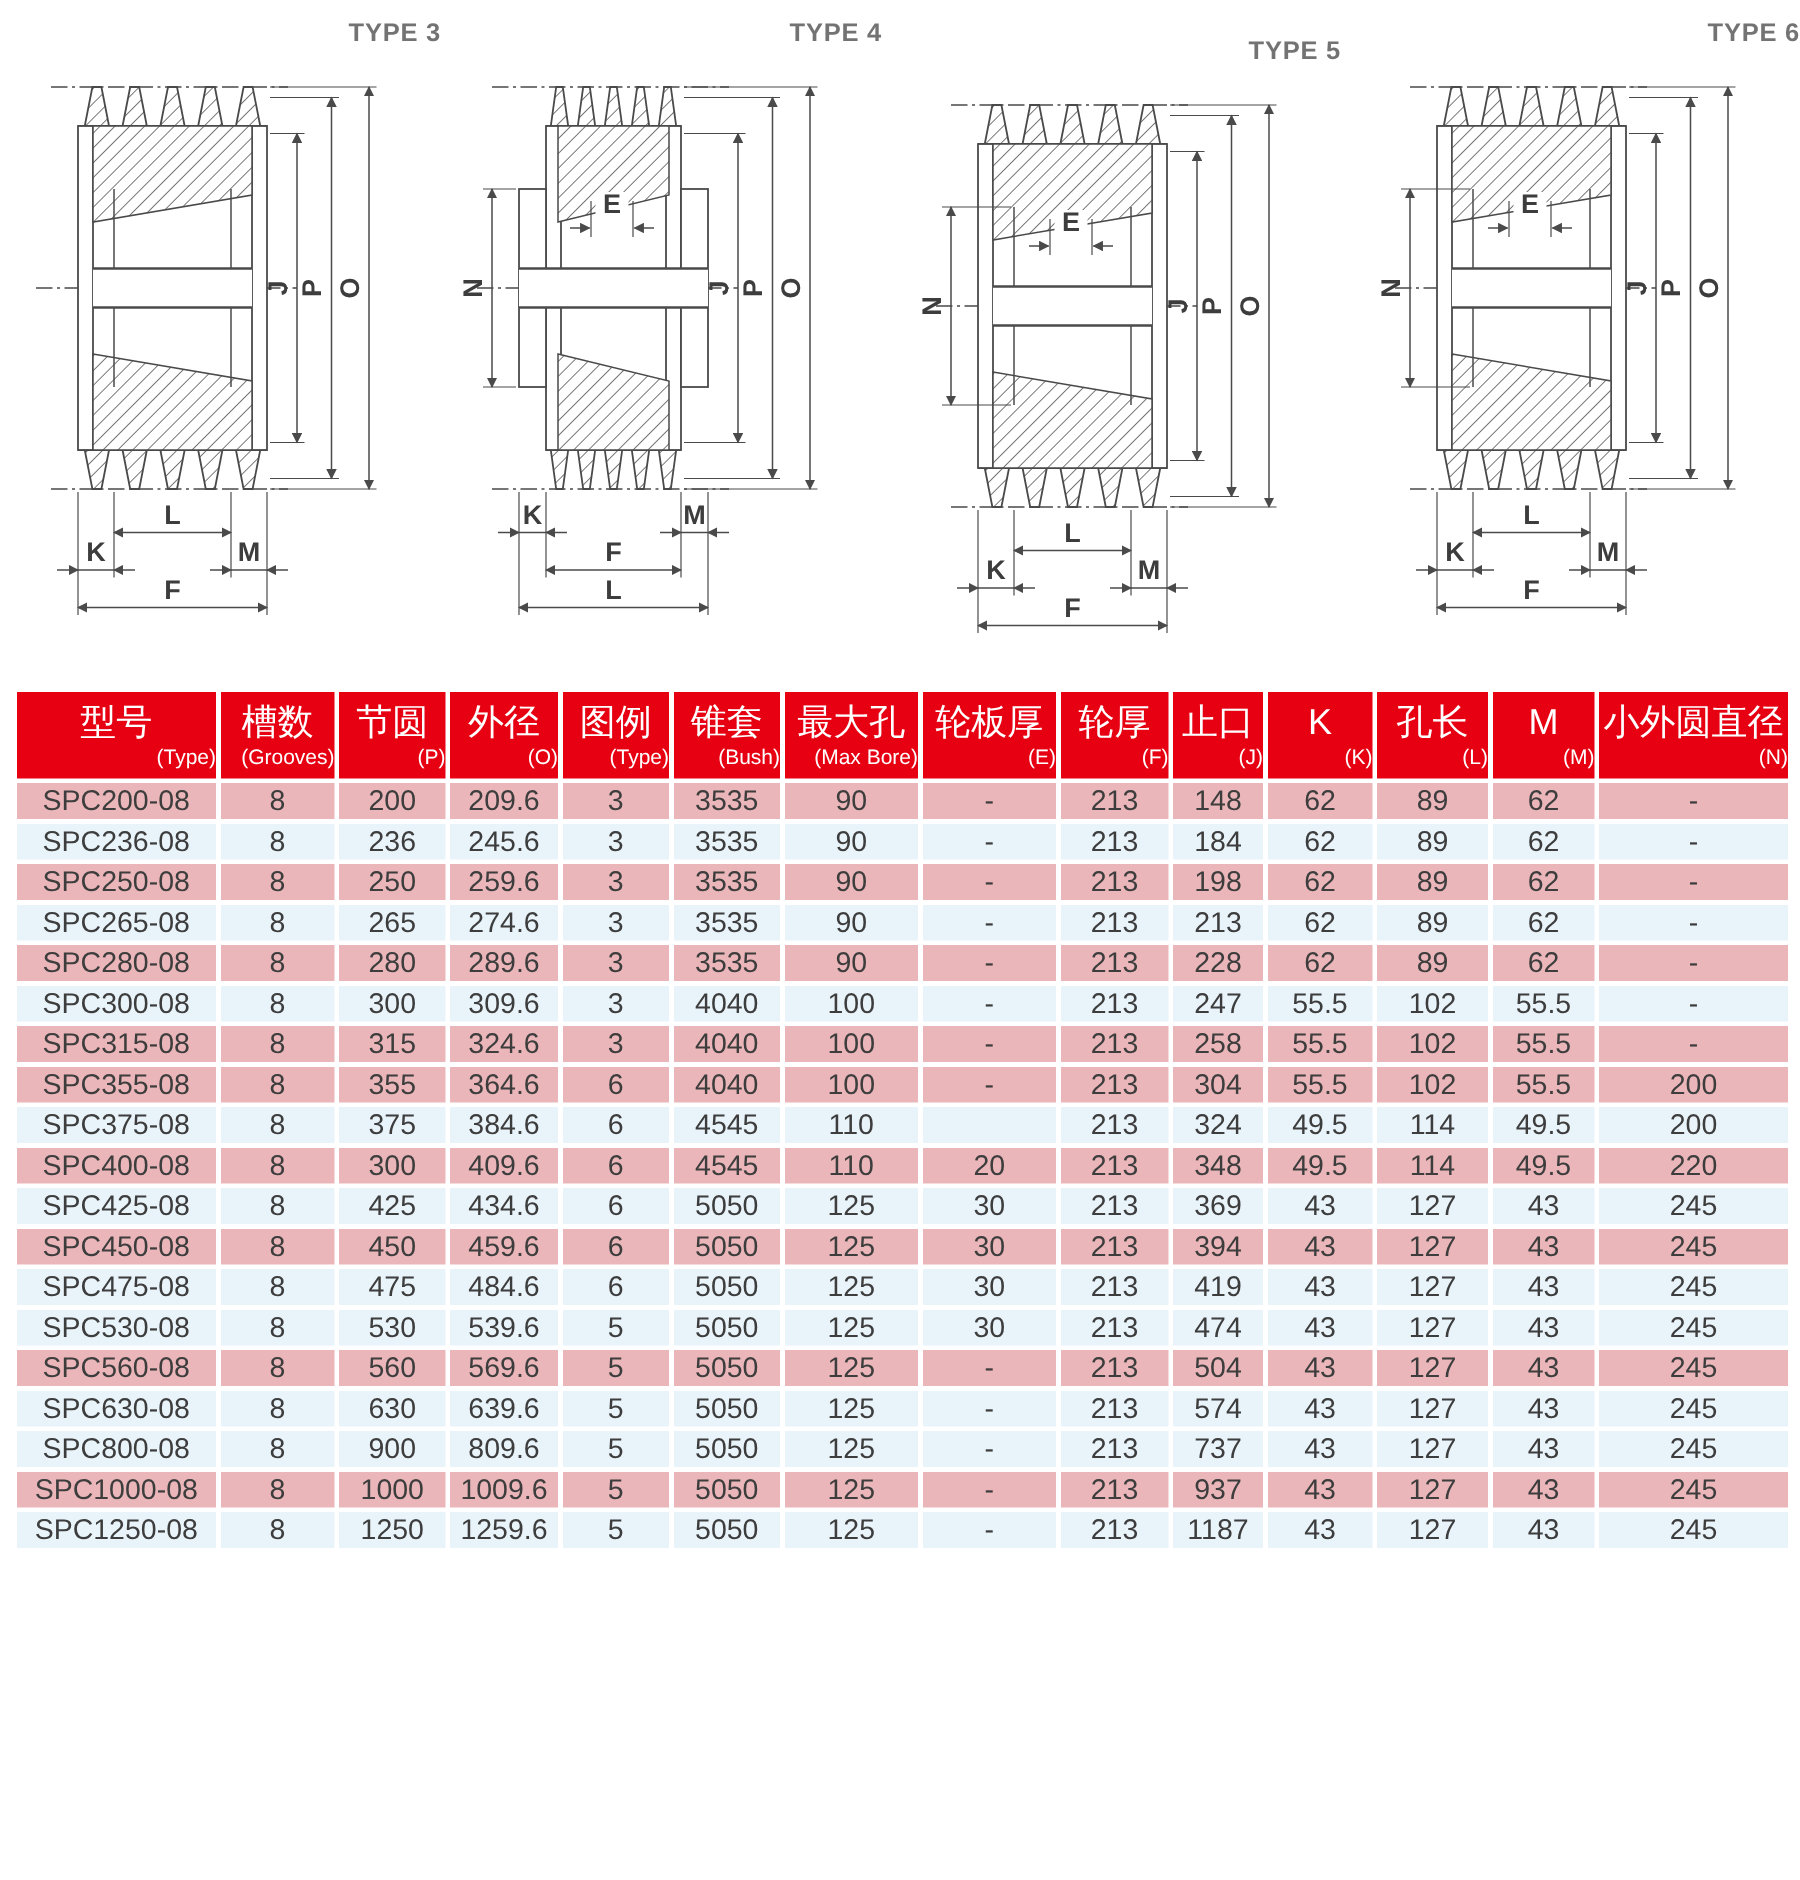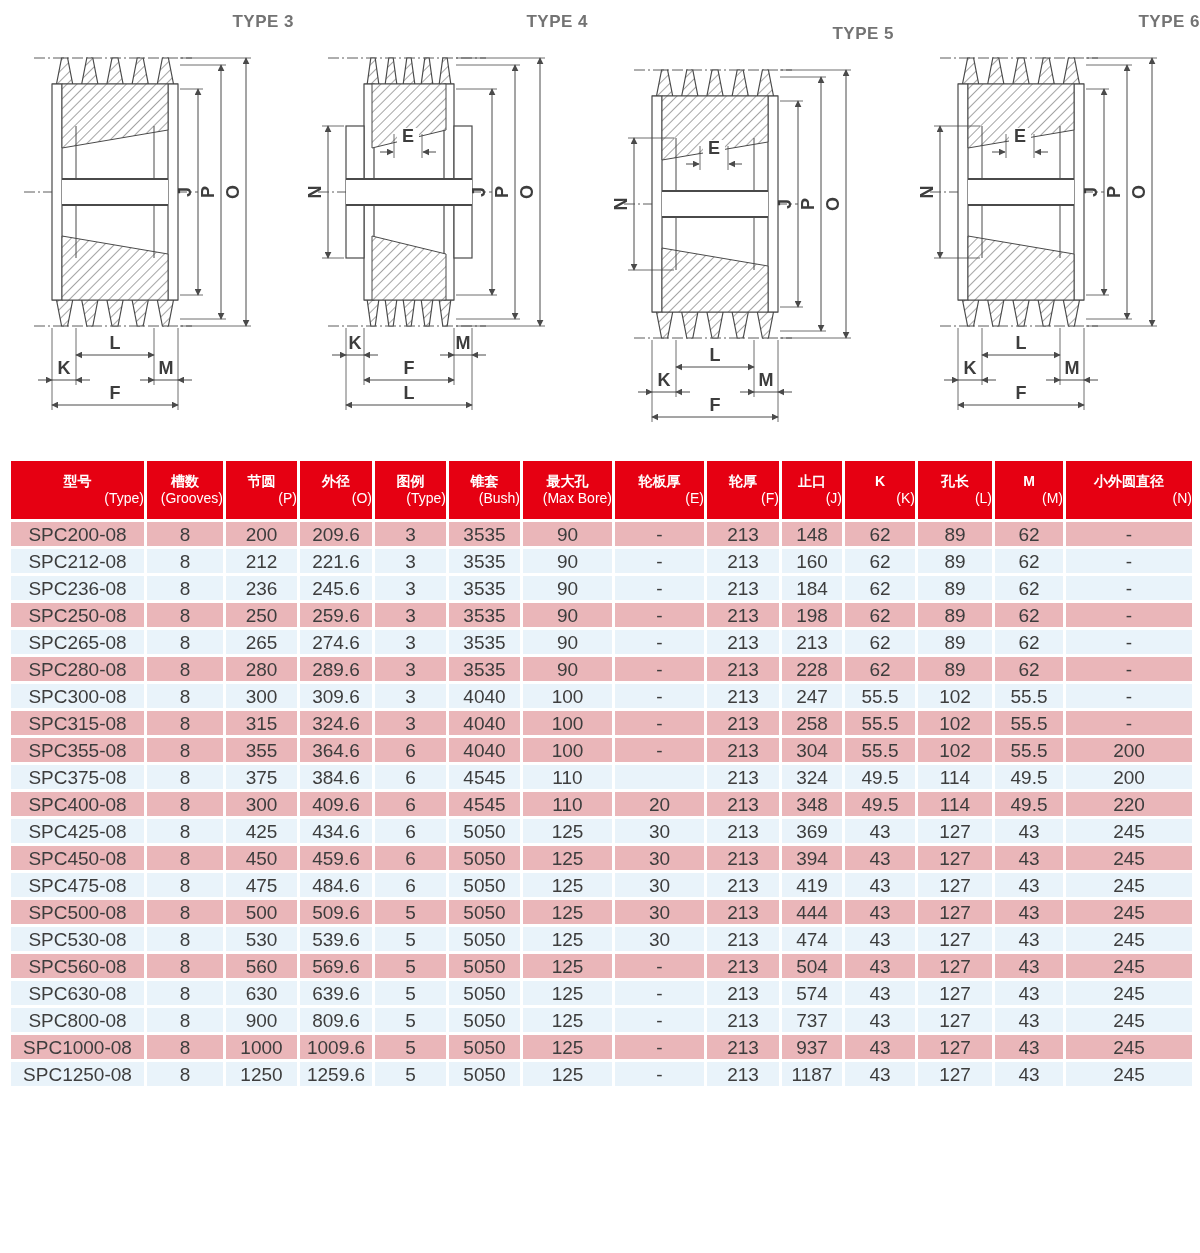--- a/index.html
+++ b/index.html
@@ -14,21 +14,21 @@
   body{margin:0;width:1200px;background:#fff;font-family:"Liberation Sans",sans-serif;}
   .diagrams{display:flex;height:458px;width:1200px;}
   .diagram{width:300px;height:458px;overflow:hidden;position:relative;}
   .diagram-title{text-align:right;margin-top:12px;height:20px;font-size:17px;font-weight:700;
                  color:#737373;letter-spacing:.5px;}
   .diagram svg{display:block;}
   table.spec{border-collapse:collapse;table-layout:fixed;width:1184px;margin-left:8px;}
   table.spec th,table.spec td{border:3px solid #fff;overflow:hidden;}
   table.spec thead th{background:var(--header-bg);color:var(--header-text);height:61px;
                       text-align:center;vertical-align:middle;padding:0;}
-  table.spec th .zh{font-size:14px;font-weight:700;line-height:1.15;}
+  table.spec th .zh{font-size:24px;font-weight:400;line-height:1.15;}
   table.spec th .en{font-size:14px;font-weight:400;line-height:1.1;margin-top:2px;text-align:right;}
   table.spec tbody td{height:27px;text-align:center;vertical-align:middle;font-size:19px;
                       color:var(--cell-text);padding:0;line-height:1;}
   table.spec tr.odd td{background:var(--row-pink);}
   table.spec tr.even td{background:var(--row-blue);}
 </style>
 </head>
 <body>
 
 <div class="page">
@@ -394,36 +394,20 @@
           <td>90</td>
           <td>-</td>
           <td>213</td>
           <td>148</td>
           <td>62</td>
           <td>89</td>
           <td>62</td>
           <td>-</td>
         </tr>
         <tr class="even">
-          <td>SPC212-08</td>
-          <td>8</td>
-          <td>212</td>
-          <td>221.6</td>
-          <td>3</td>
-          <td>3535</td>
-          <td>90</td>
-          <td>-</td>
-          <td>213</td>
-          <td>160</td>
-          <td>62</td>
-          <td>89</td>
-          <td>62</td>
-          <td>-</td>
-        </tr>
-        <tr class="even">
           <td>SPC236-08</td>
           <td>8</td>
           <td>236</td>
           <td>245.6</td>
           <td>3</td>
           <td>3535</td>
           <td>90</td>
           <td>-</td>
           <td>213</td>
           <td>184</td>
@@ -601,36 +585,20 @@
           <td>5050</td>
           <td>125</td>
           <td>30</td>
           <td>213</td>
           <td>419</td>
           <td>43</td>
           <td>127</td>
           <td>43</td>
           <td>245</td>
         </tr>
-        <tr class="odd">
-          <td>SPC500-08</td>
-          <td>8</td>
-          <td>500</td>
-          <td>509.6</td>
-          <td>5</td>
-          <td>5050</td>
-          <td>125</td>
-          <td>30</td>
-          <td>213</td>
-          <td>444</td>
-          <td>43</td>
-          <td>127</td>
-          <td>43</td>
-          <td>245</td>
-        </tr>
         <tr class="even">
           <td>SPC530-08</td>
           <td>8</td>
           <td>530</td>
           <td>539.6</td>
           <td>5</td>
           <td>5050</td>
           <td>125</td>
           <td>30</td>
           <td>213</td>

